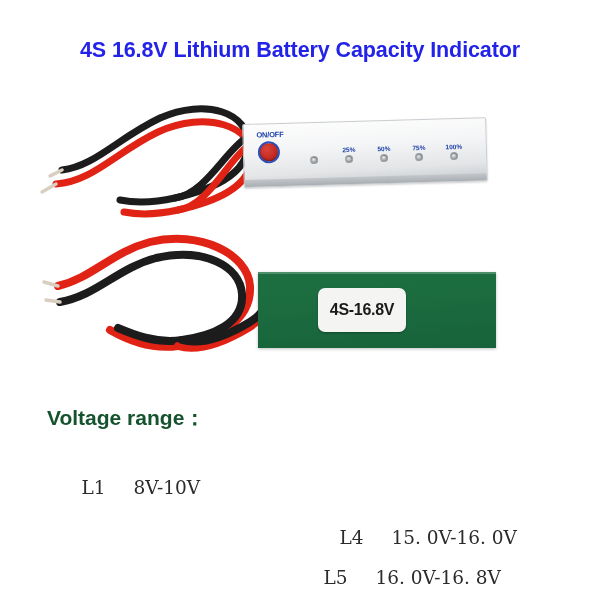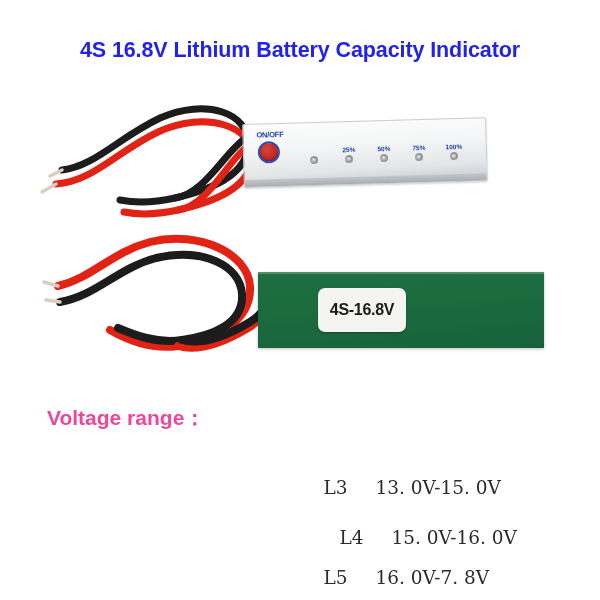--- a/index.html
+++ b/index.html
@@ -115,21 +115,20 @@
 
   
   #green-board {
     position: absolute;
     left: 258px;
     top: 272px;
     width: 238px;
     height: 76px;
     background: linear-gradient(175deg, #1d6f41 0%, #1b6b3f 45%, #17623a 100%);
     box-shadow: 0 1px 3px rgba(0,0,0,0.25);
-    padding-left: 48px;
   }
   #green-board::before {
     content: "";
     position: absolute;
     left: 0; top: 0; right: 0;
     height: 2px;
     background: rgba(255,255,255,0.22);
   }
   #green-label {
     position: absolute;
@@ -151,21 +150,21 @@
   }
 
   
   #voltage-heading {
     position: absolute;
     left: 47px;
     top: 404px;
     font-family: "Liberation Sans", sans-serif;
     font-weight: bold;
     font-size: 21px;
-    color: #ec4899;
+    color: #14532d;
     white-space: nowrap;
   }
 
   
   .vrow {
     position: absolute;
     font-family: "DejaVu Serif", "Liberation Serif", serif;
     font-size: 18.5px;
     color: #2b2b2b;
     white-space: pre;
@@ -242,24 +241,24 @@
       <div class="led-dot"></div>
     </div>
   </div>
 
   <div id="green-board">
     <div id="green-label">4S-16.8V</div>
   </div>
 
   <div id="voltage-heading">Voltage range：</div>
 
-
-  <div class="vrow r0" style="left:300px;">
-    <span class="vlabel">L3</span><span>13. 0V-15. 0V</span>
-  </div>
+  <div class="vrow r0" id="col-left" style="left:58px;">
+    <span class="vlabel">L1</span><span>8V-10V</span>
+  </div>
+
   <div class="vrow r1" style="left:316px;">
     <span class="vlabel">L4</span><span>15. 0V-16. 0V</span>
   </div>
   <div class="vrow r2" style="left:300px;">
-    <span class="vlabel">L5</span><span>16. 0V-7. 8V</span>
+    <span class="vlabel">L5</span><span>16. 0V-16. 8V</span>
   </div>
 
 </div>
 
 </body></html>

